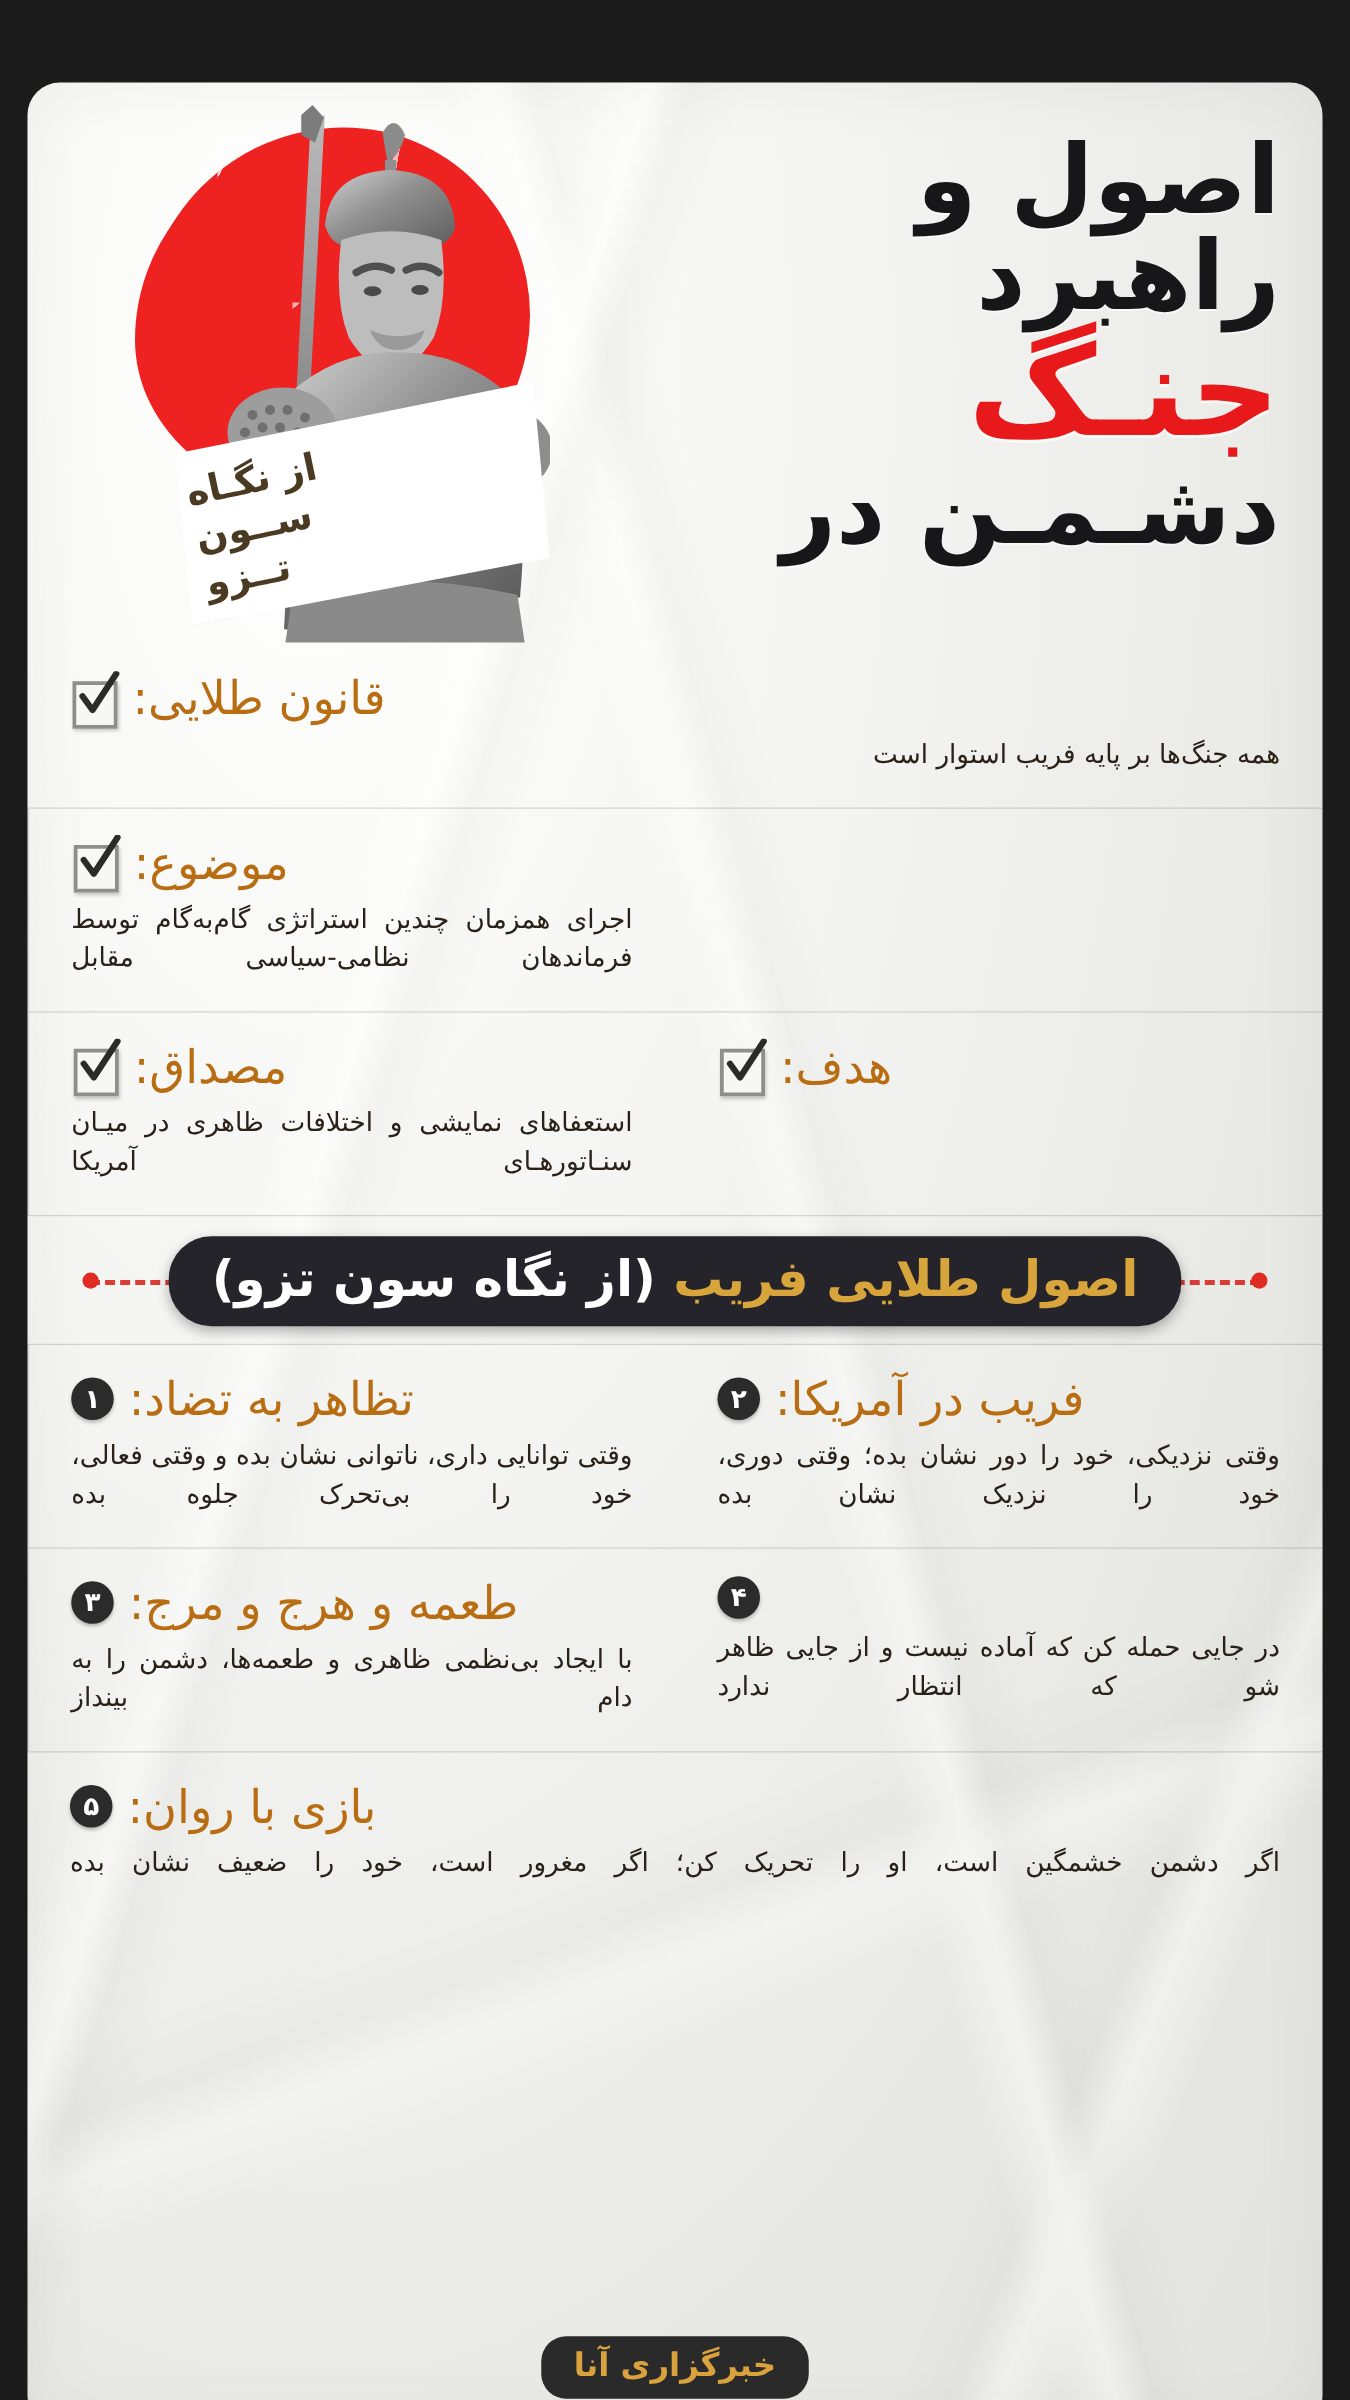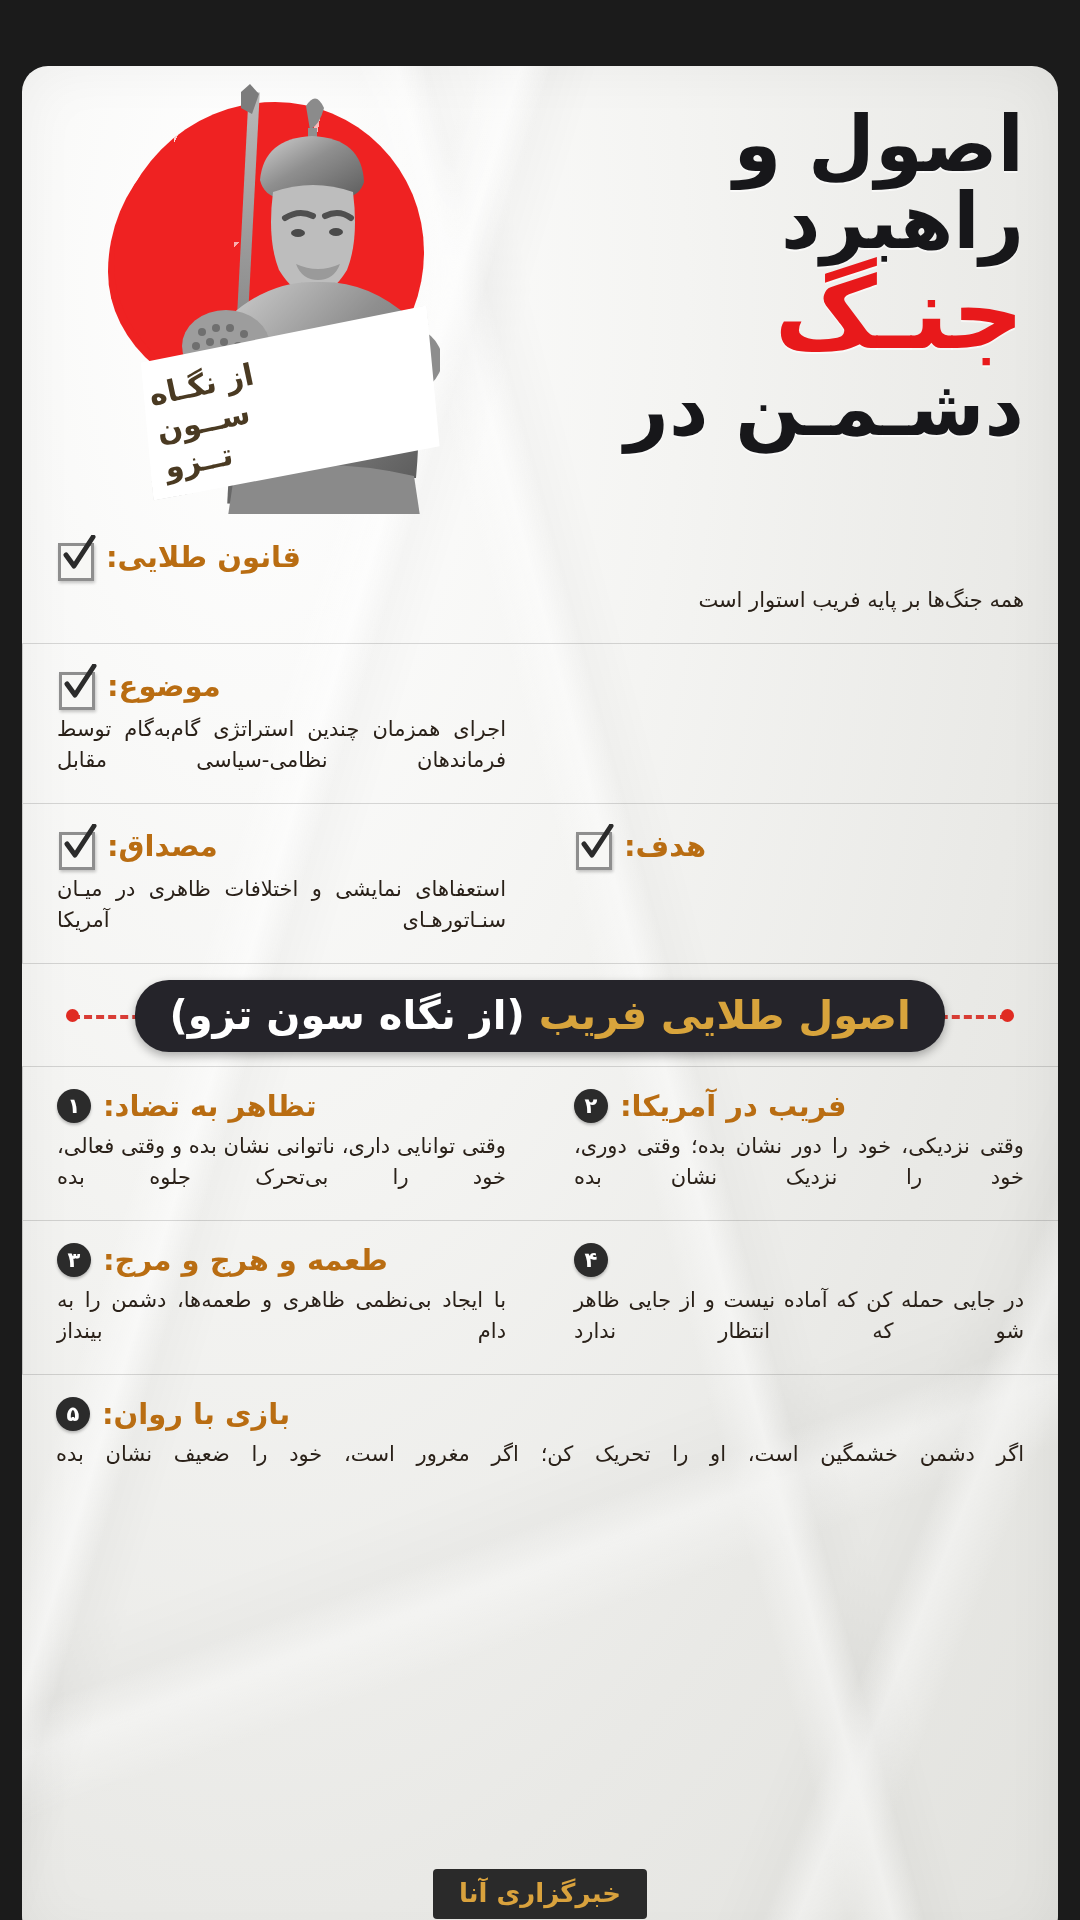--- a/index.html
+++ b/index.html
@@ -91,21 +91,21 @@
   .row2{display:flex;flex-direction:row-reverse;}
   .col{width:50%;box-sizing:border-box;padding:22px 34px 26px 34px;}
   .col.right{border-left:1px solid rgba(0,0,0,.16);}
   .full{box-sizing:border-box;padding:22px 34px 26px 34px;}
 
   .hd{
     display:flex;flex-direction:row-reverse;align-items:center;gap:12px;
     justify-content:flex-start;margin-bottom:8px;
   }
   .hd h3{
-    margin:0;color:#b96d12;font-weight:700;font-size:29px;
+    margin:0;color:#b96d12;font-weight:400;font-size:37px;
     letter-spacing:-.5px;white-space:nowrap;
   }
   .body{
     color:#2a2119;font-weight:400;font-size:21px;line-height:1.5;
     text-align:justify;text-align-last:right;direction:rtl;
   }
   .body.jl{text-align:justify;text-align-last:justify;}
 
   
   .chk{position:relative;width:38px;height:40px;flex:0 0 auto;}
@@ -144,21 +144,21 @@
     white-space:nowrap;box-shadow:0 4px 10px rgba(0,0,0,.3);
   }
   .pill .gold{color:#d8a43c;}
 
   
   .footer{
     position:absolute;left:0;right:0;bottom:0;height:96px;
     display:flex;align-items:center;justify-content:center;background:transparent;
   }
   .logo{
-    background:#2a2a2a;border-radius:4px;padding:9px 26px 11px 26px;
+    background:#2a2a2a;border-radius:20px;padding:9px 26px 11px 26px;
     color:#d9a23d;font-weight:900;font-size:26px;letter-spacing:1px;
   }
 </style>
 </head>
 <body>
 
 <div class="poster">
   <div class="sheet">
     <div class="crease c1"></div>
     <div class="crease c2"></div>

